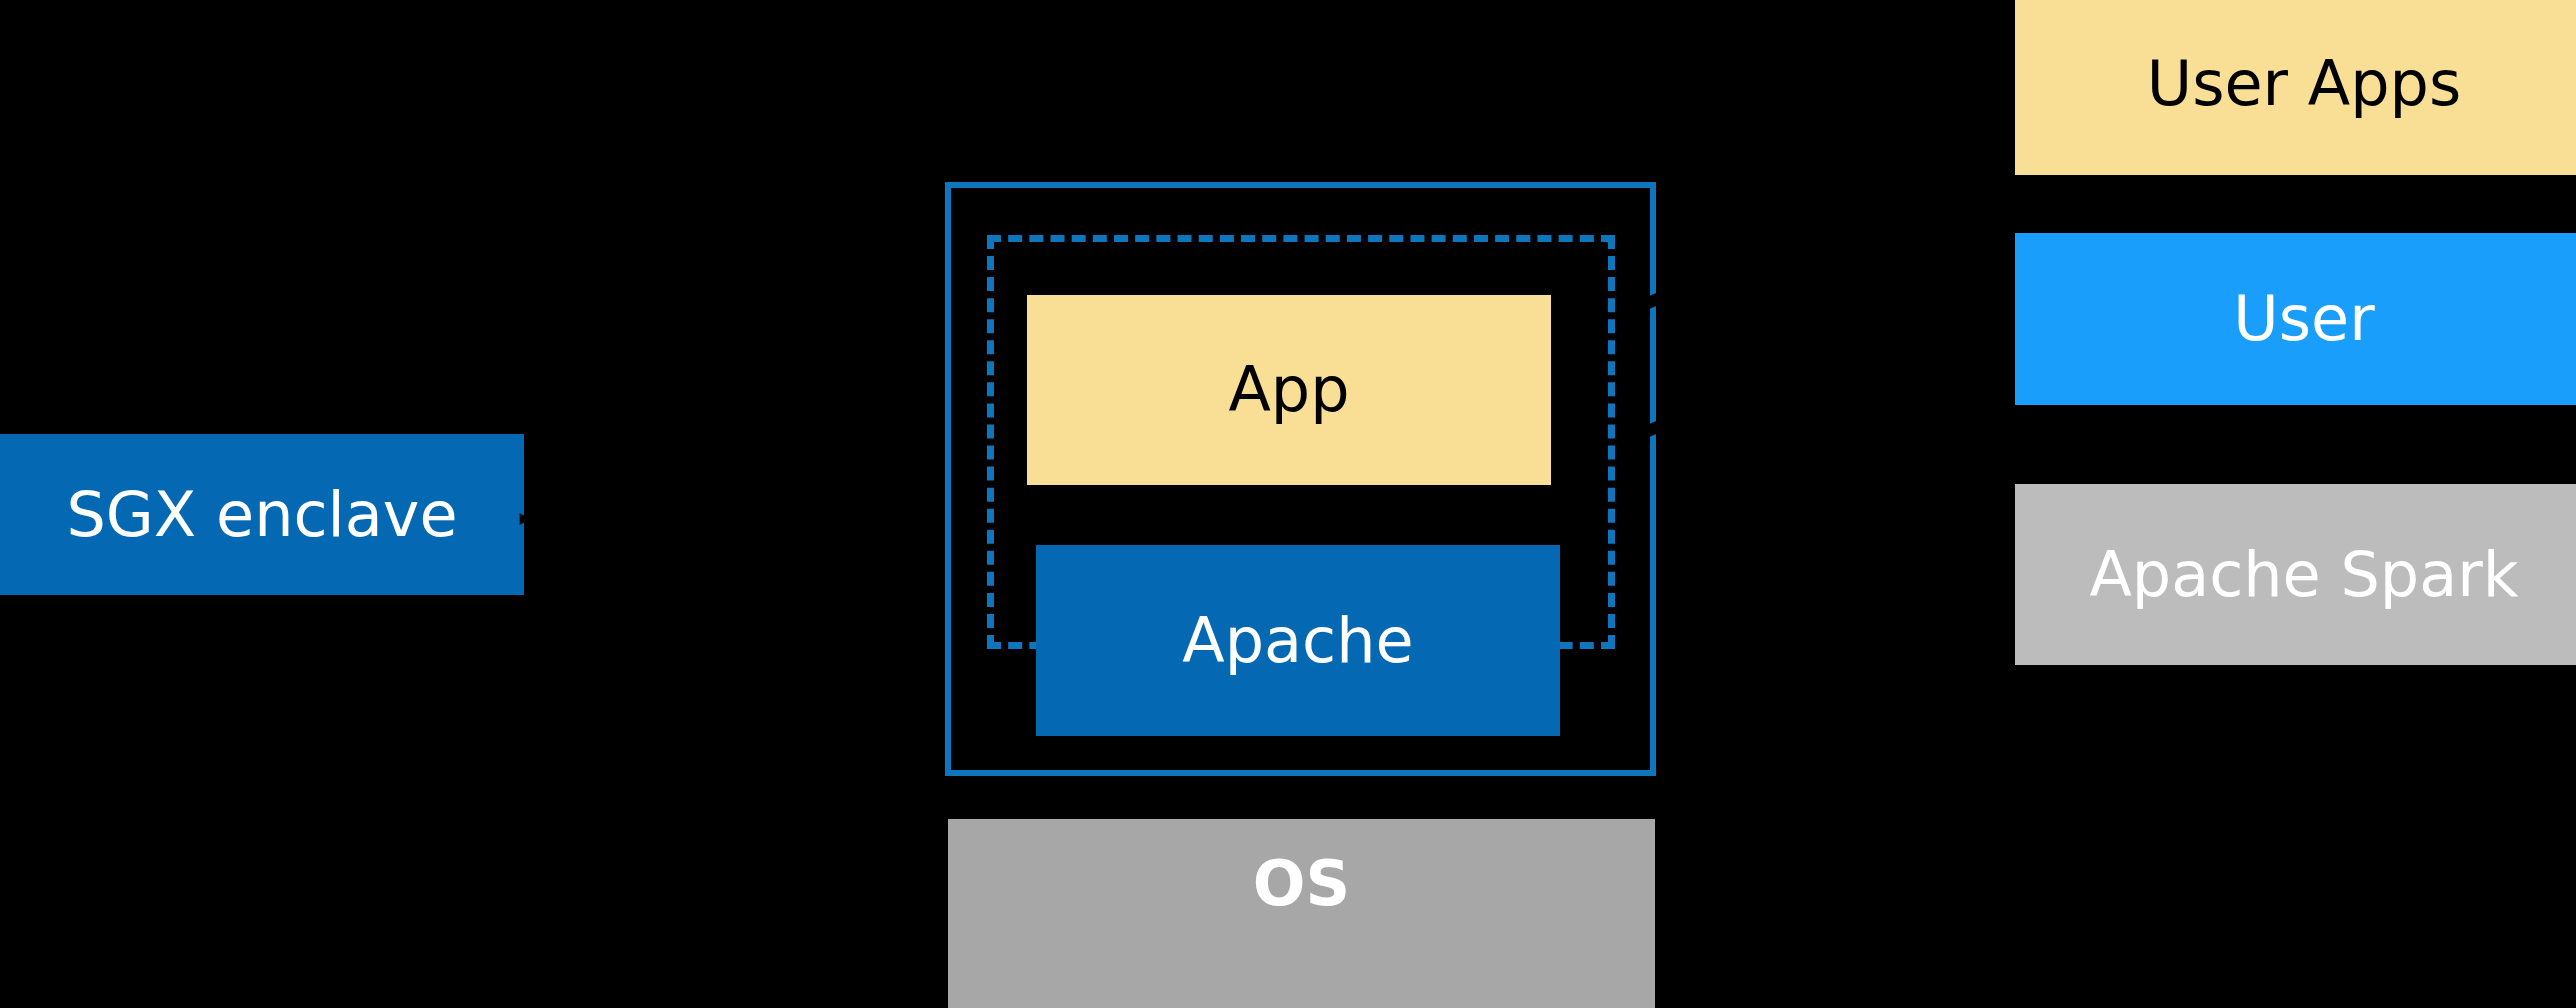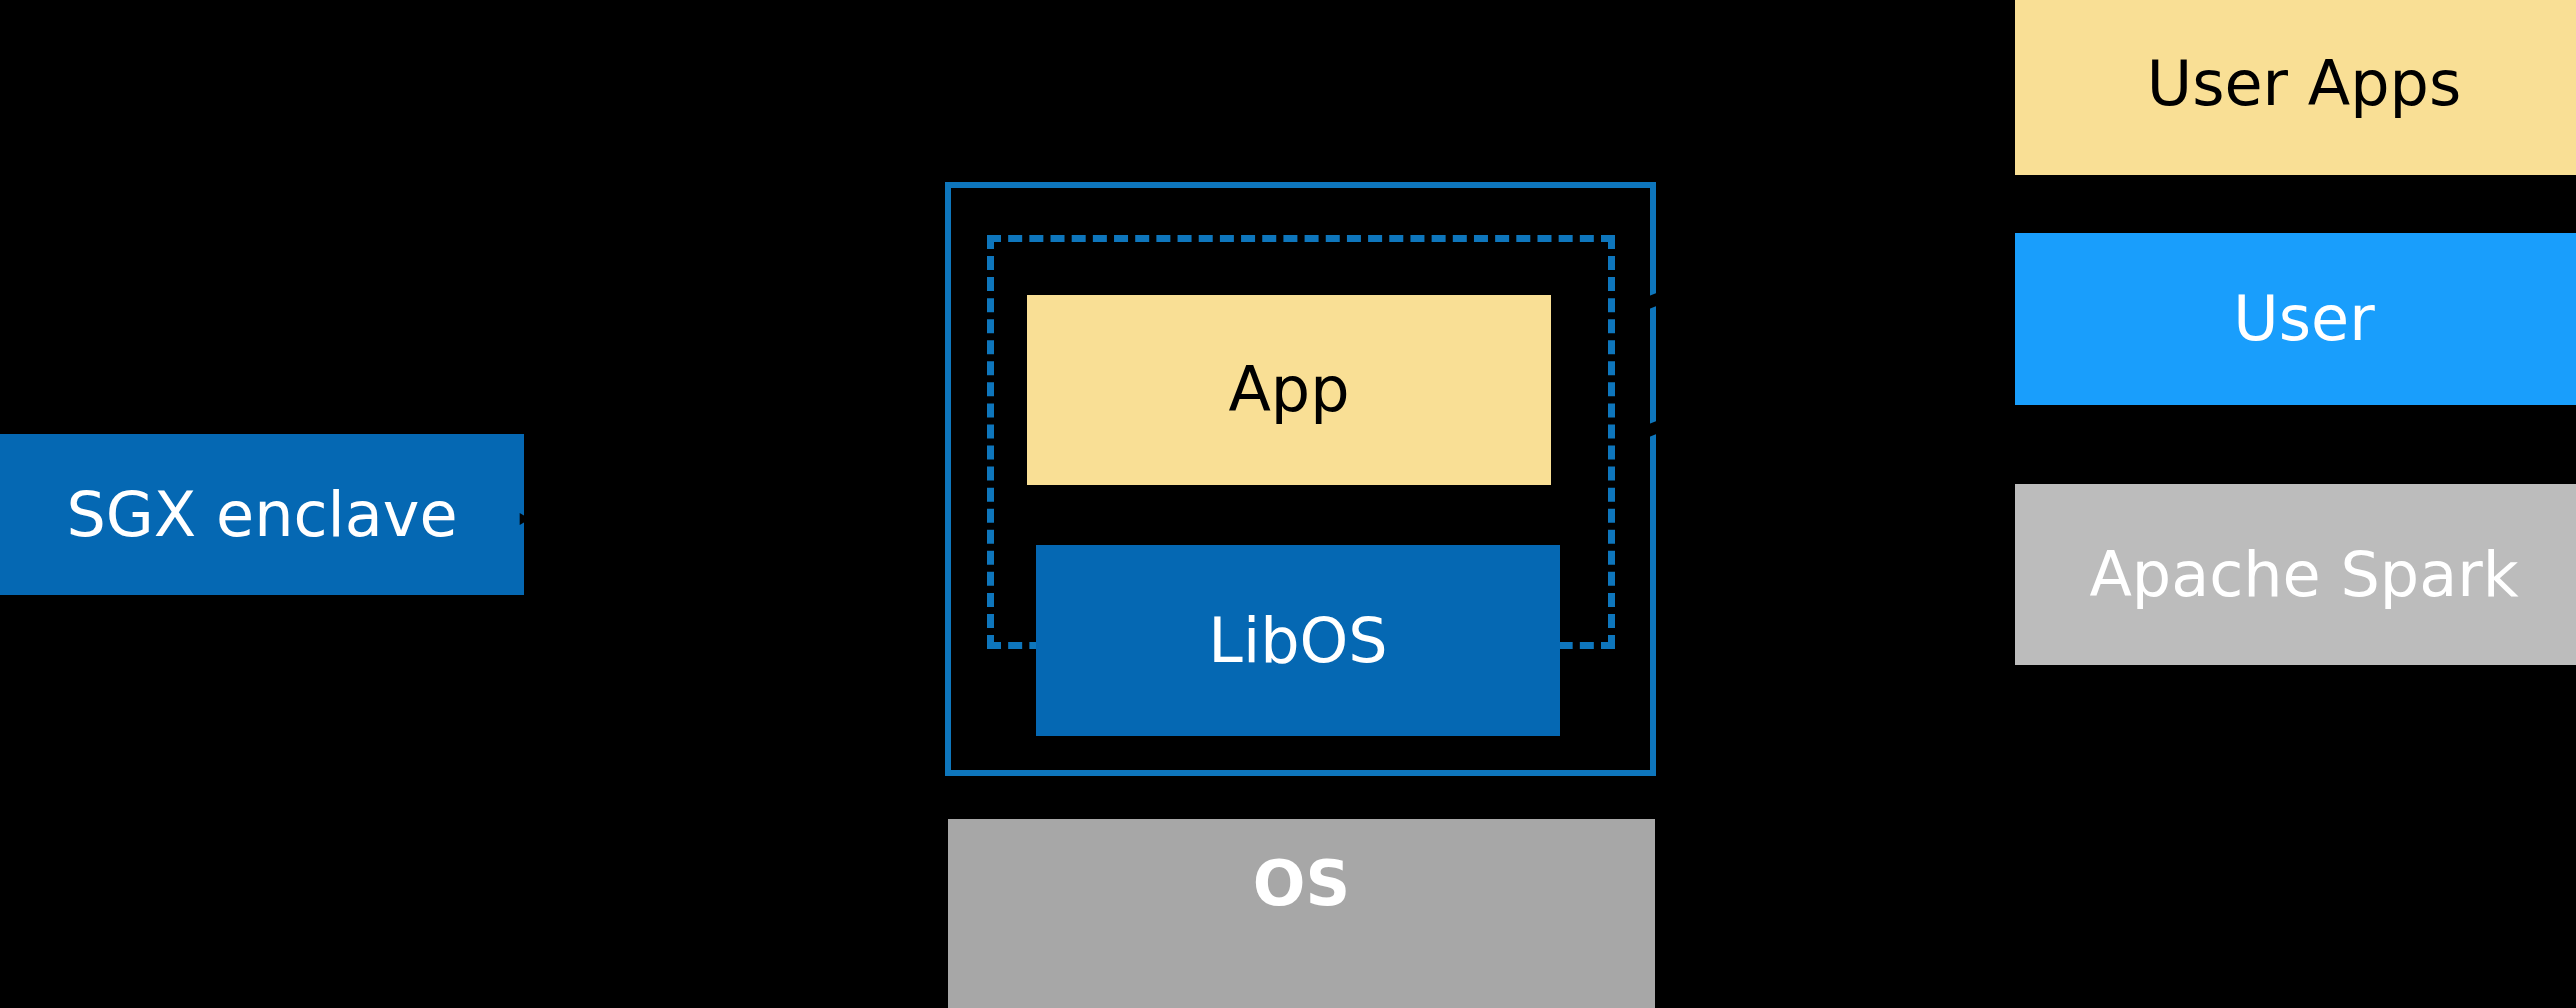--- a/index.html
+++ b/index.html
@@ -167,21 +167,21 @@
   <div class="frame-notch" id="frame-notch-top"></div>
   <div class="frame-notch" id="frame-notch-bottom"></div>
 
   <div id="enclave-dashed-frame"></div>
 
   <div class="box" id="app-box">
     <span>App</span>
   </div>
 
   <div class="box" id="libos-box">
-    <span>LibOS</span>
+    <span>Apache</span>
   </div>
 
   <div class="box" id="os-box">
     <span>OS</span>
   </div>
 
   <div class="box" id="user-apps-box">
     <span>User Apps</span>
   </div>
 

